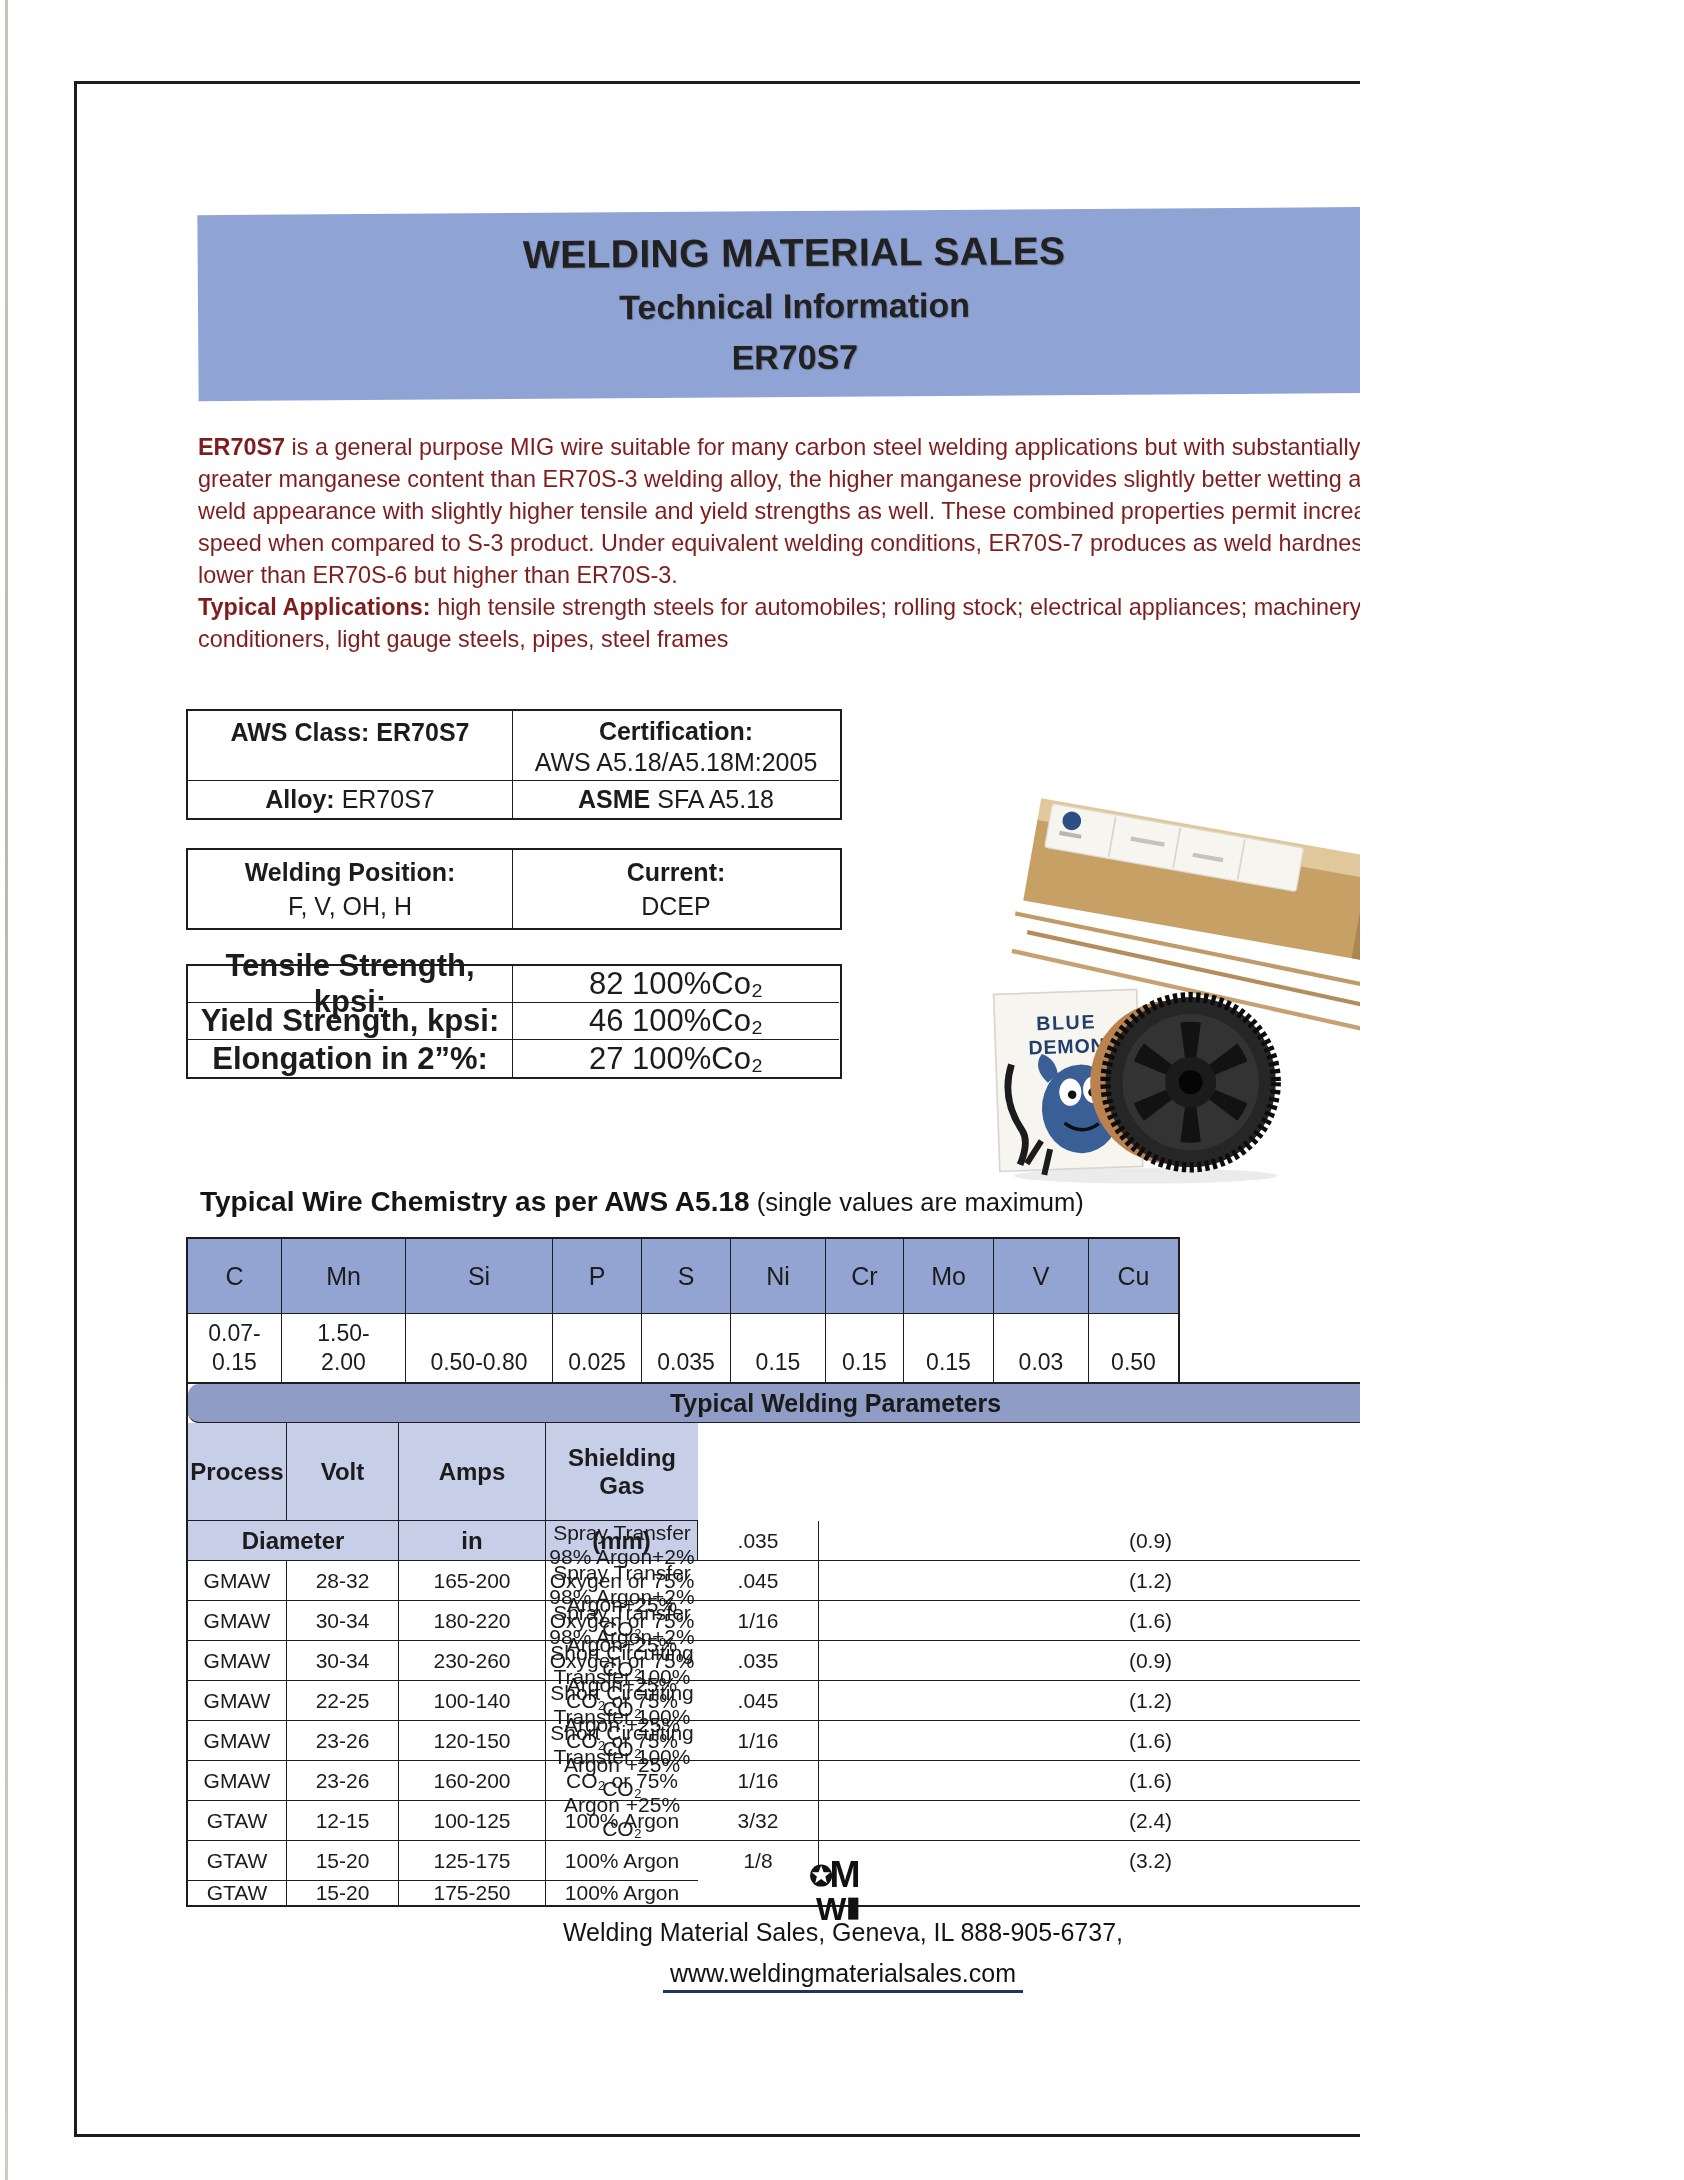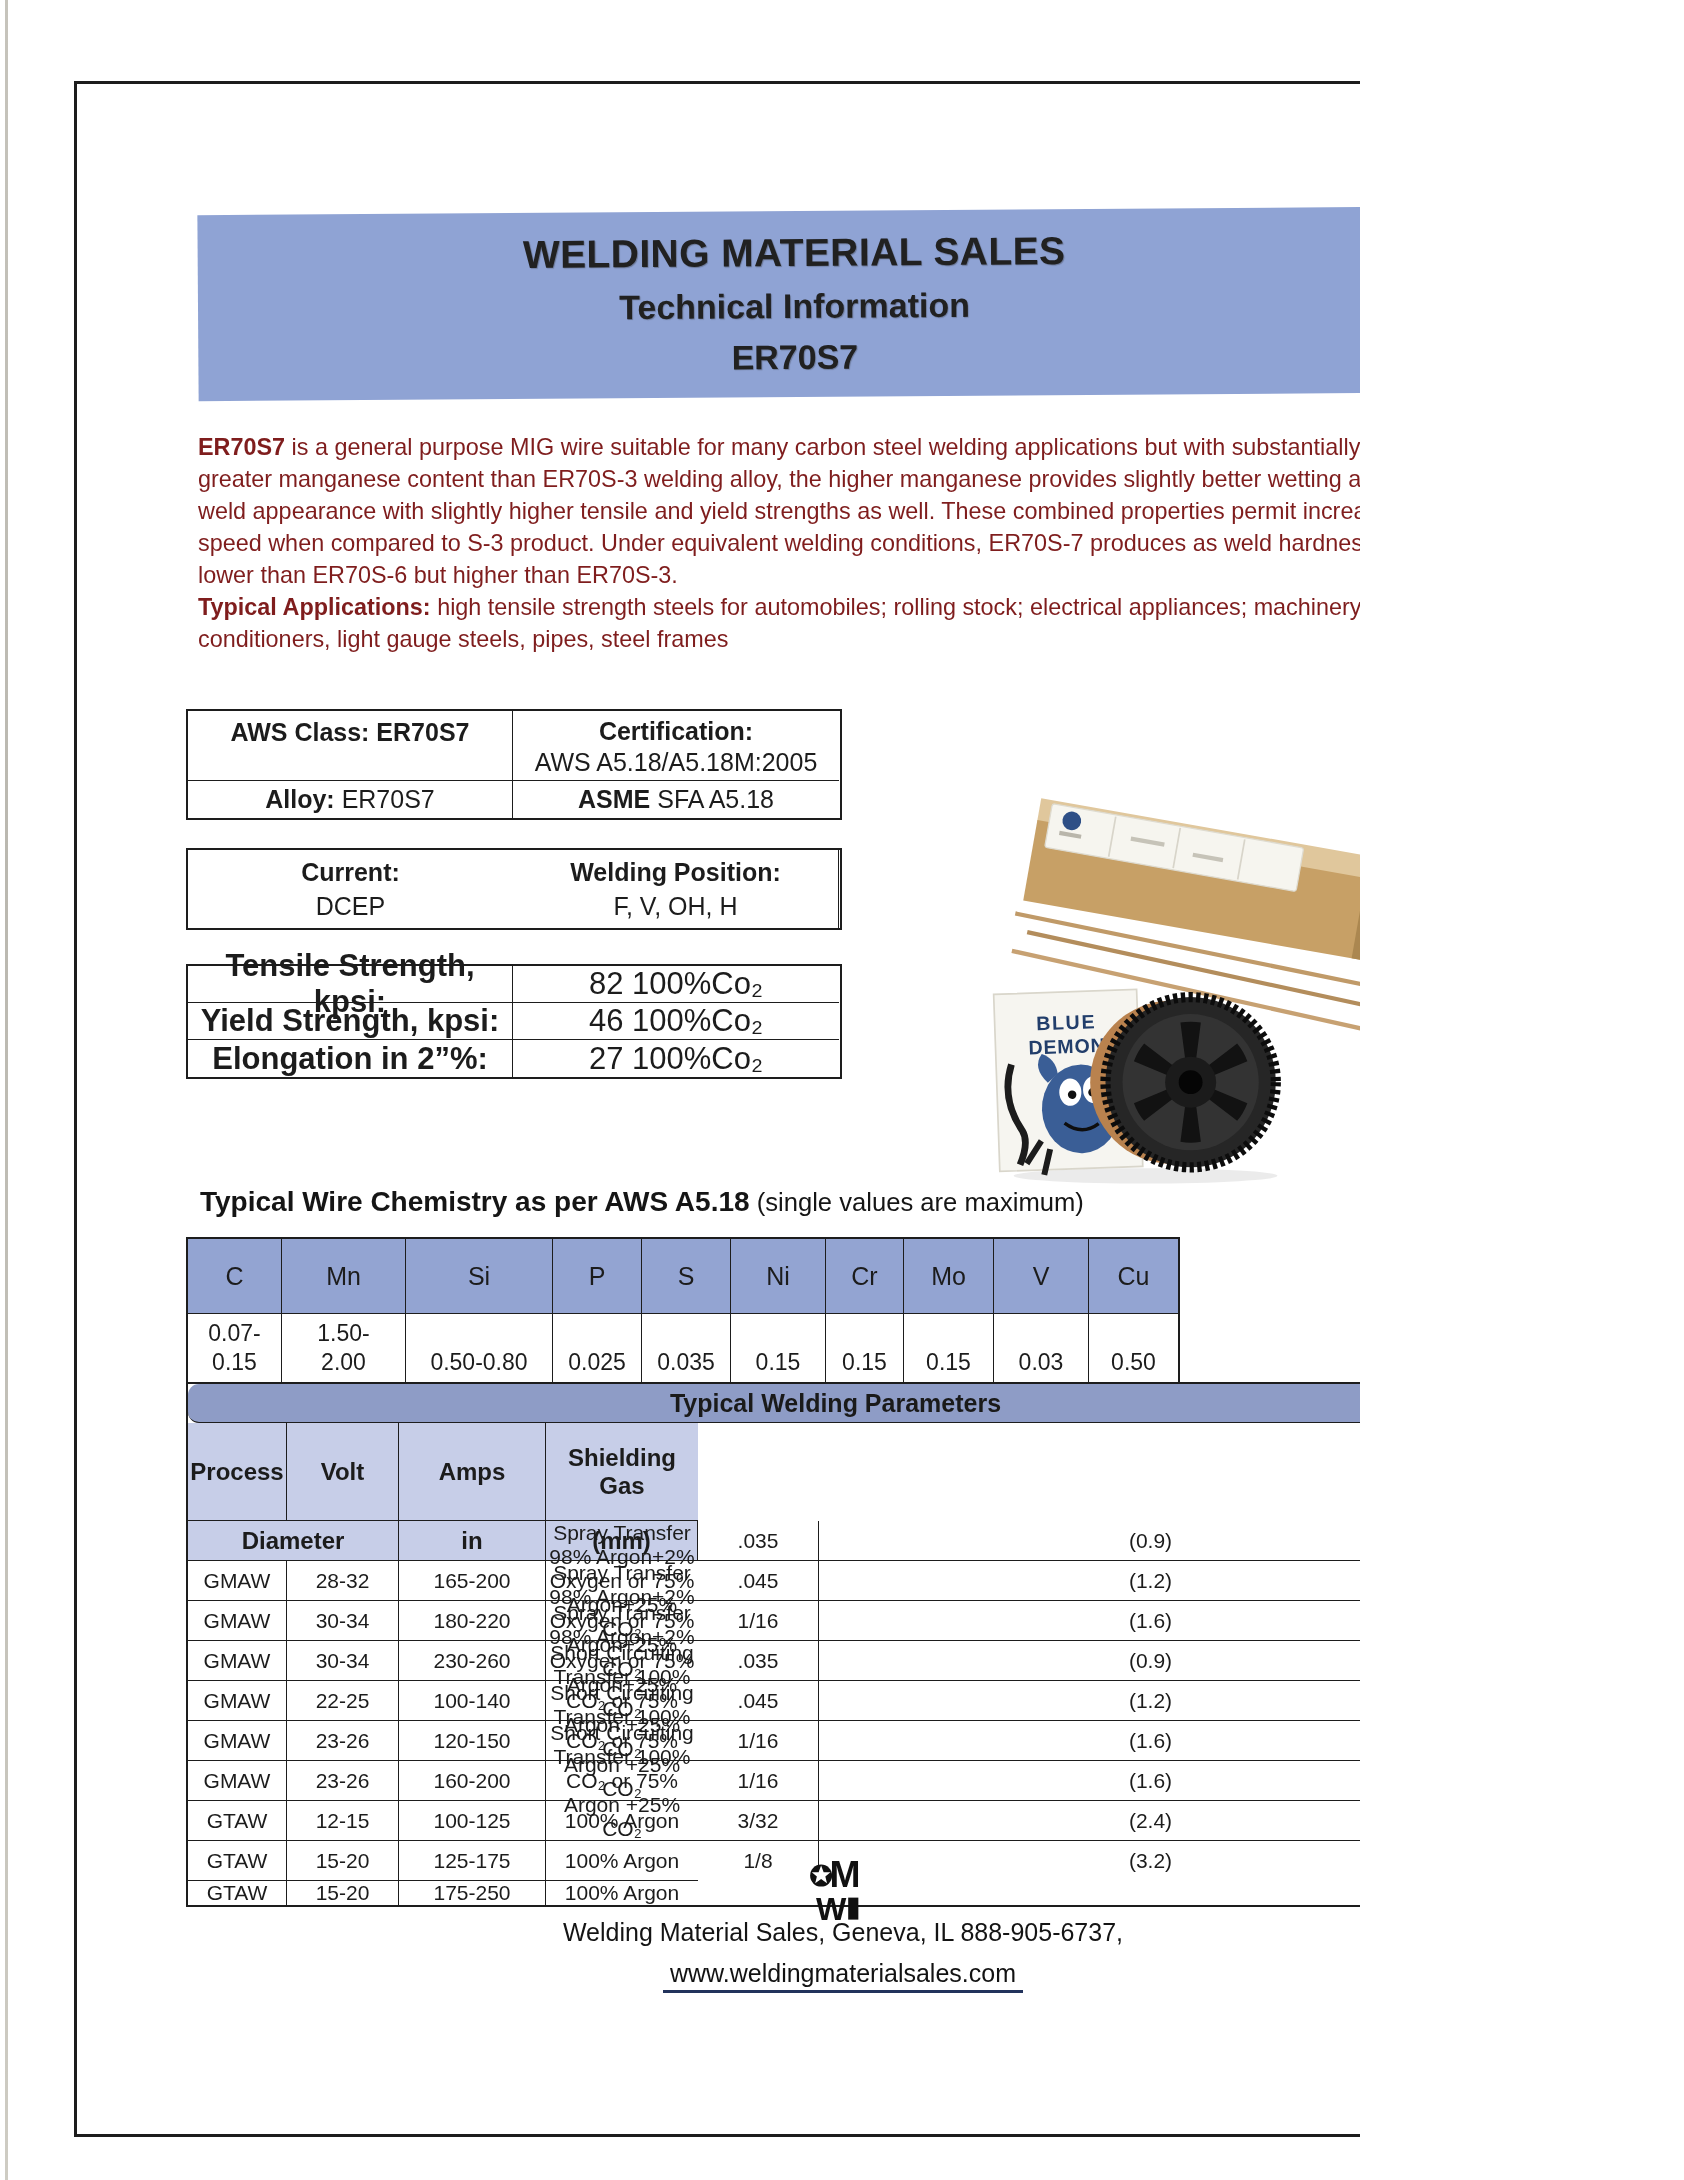--- a/index.html
+++ b/index.html
@@ -94,27 +94,27 @@
     </div>
     <div class="cell nb">
       <span class="lblb">Alloy:</span>&nbsp;<span>ER70S7</span>
     </div>
     <div class="cell nr nb">
       <span class="lblb">ASME</span>&nbsp;<span>SFA A5.18</span>
     </div>
   </div>
 
   <div class="tbl t2">
+    <div class="cell nb">
+      <span class="lblb">Welding Position:</span>
+      <span>F, V, OH, H</span>
+    </div>
     <div class="cell nr nb">
       <span class="lblb">Current:</span>
       <span>DCEP</span>
-    </div>
-    <div class="cell nb">
-      <span class="lblb">Welding Position:</span>
-      <span>F, V, OH, H</span>
     </div>
   </div>
 
   <div class="tbl t3">
     <div class="cell lblb">Tensile Strength, kpsi:</div>
     <div class="cell nr">82 100%Co₂</div>
     <div class="cell lblb">Yield Strength, kpsi:</div>
     <div class="cell nr">46 100%Co₂</div>
     <div class="cell nb lblb">Elongation in 2”%:</div>
     <div class="cell nr nb">27 100%Co₂</div>

